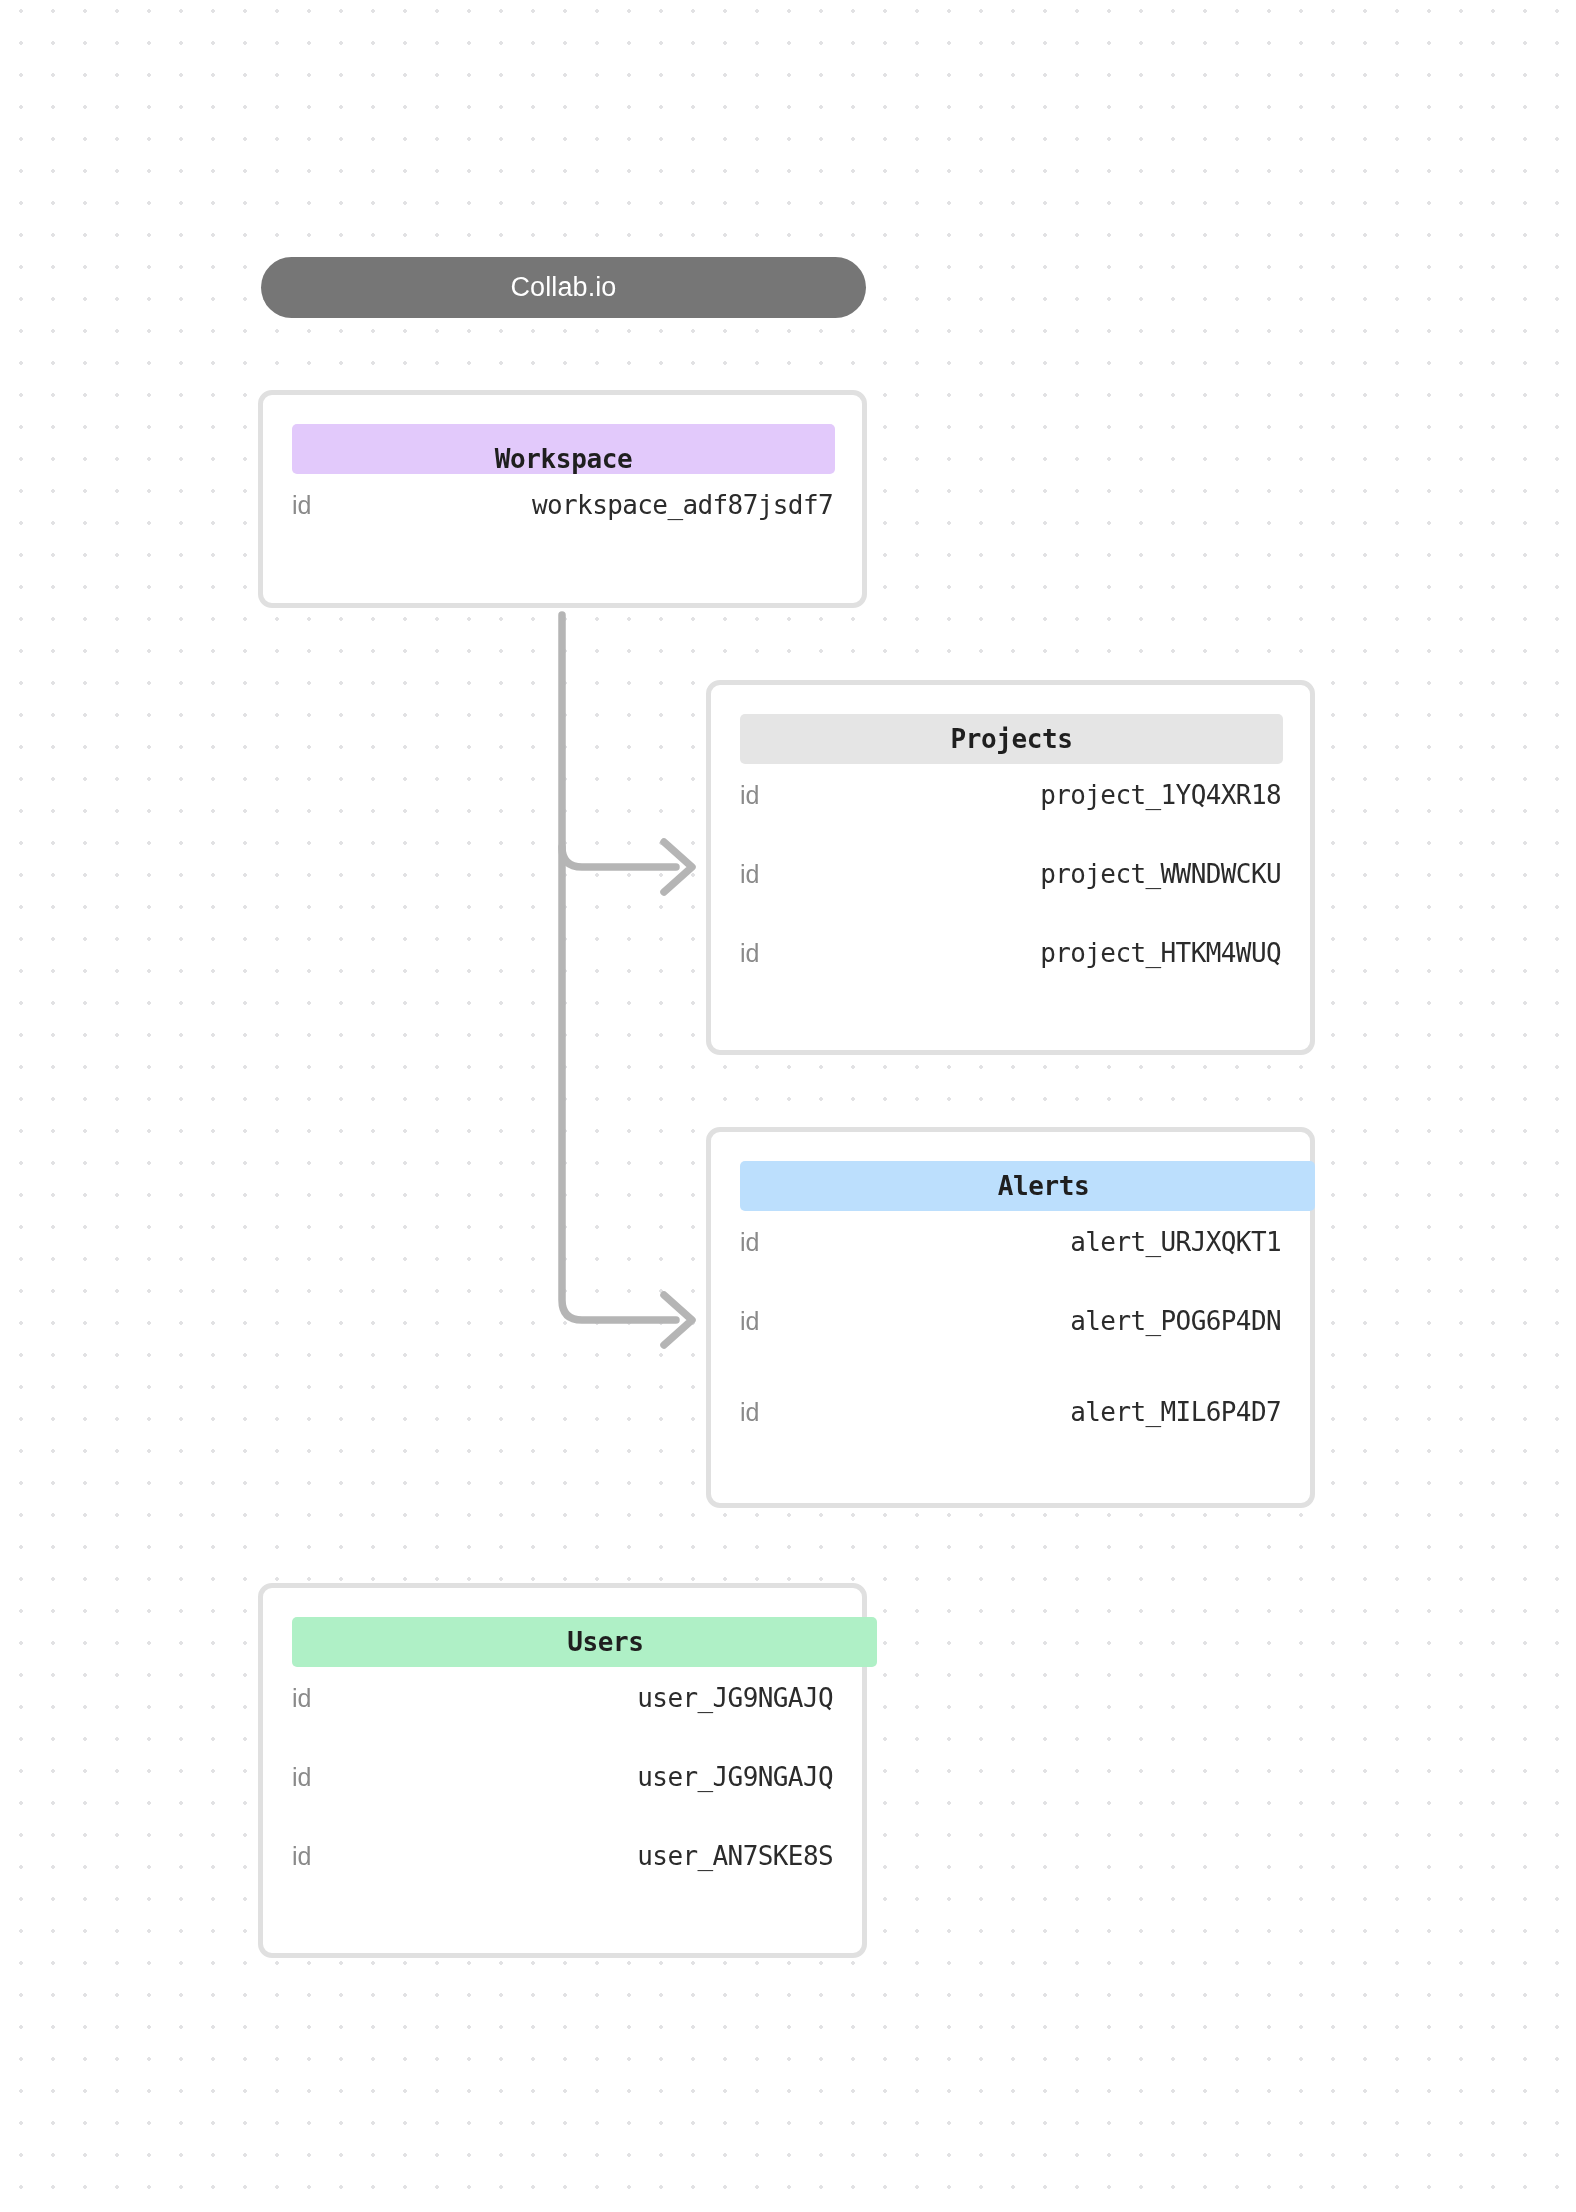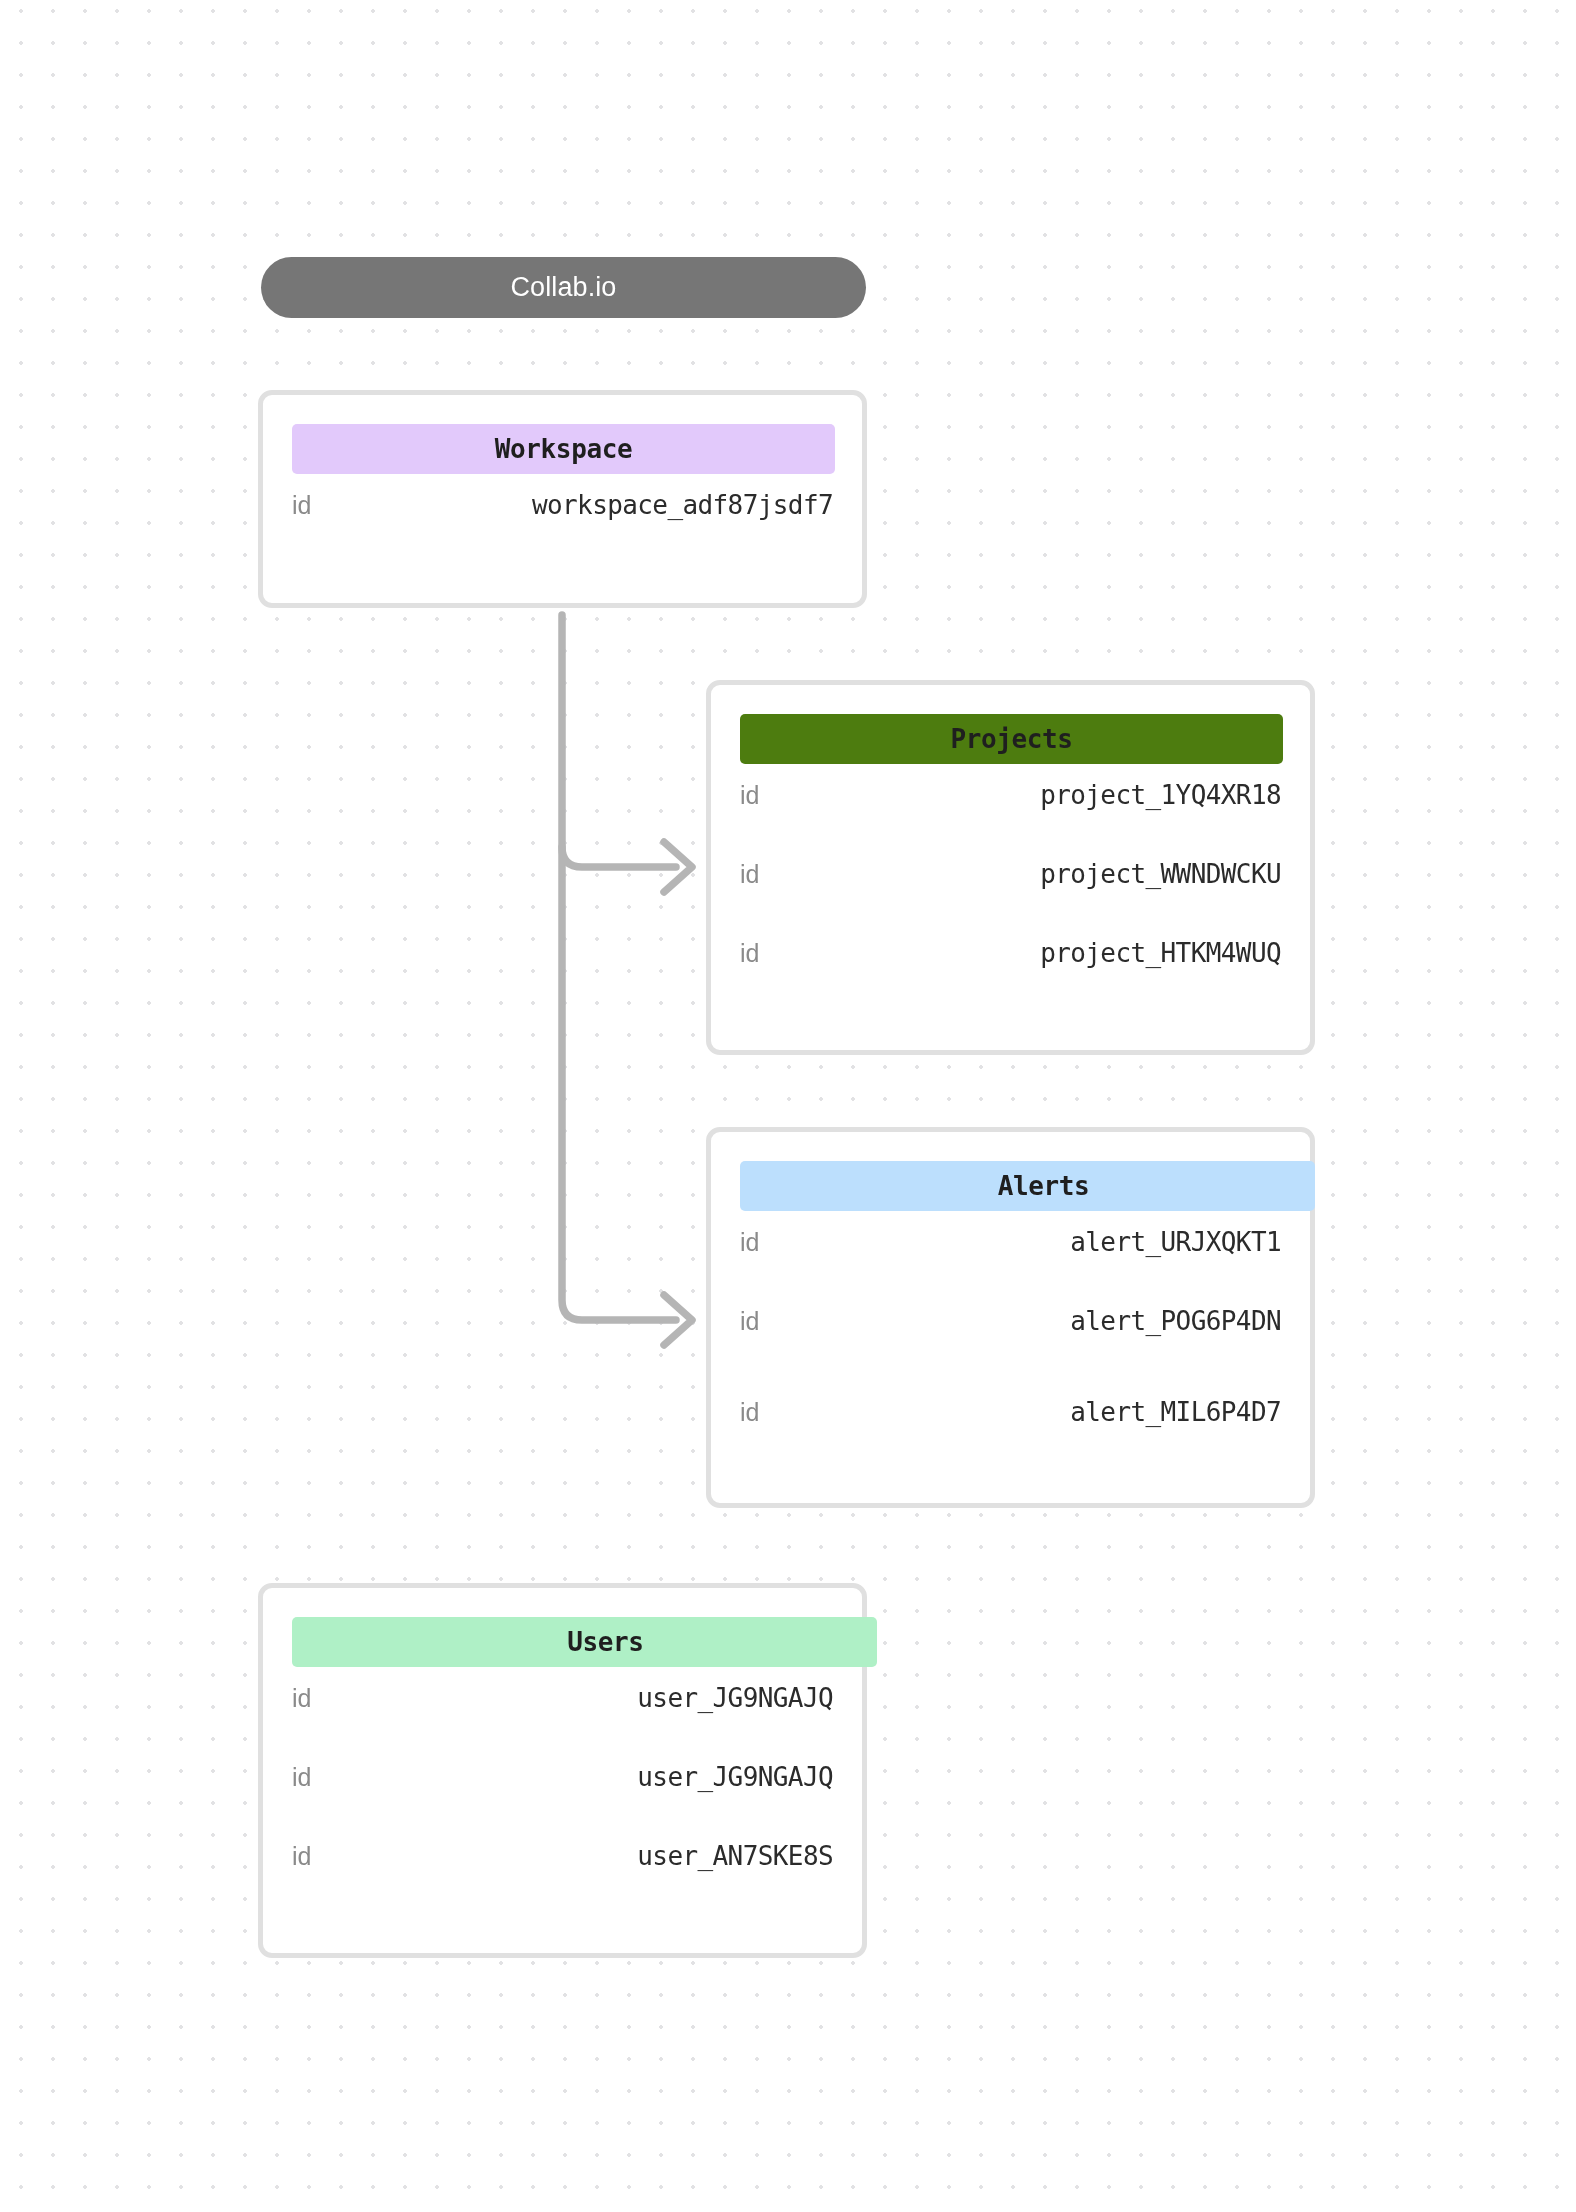--- a/index.html
+++ b/index.html
@@ -101,24 +101,24 @@
   .row .val {
     font-family: "DejaVu Sans Mono", monospace;
     font-size: 26px;
     font-weight: 400;
     color: #2b2b2b;
     letter-spacing: -0.6px;
   }
 
   
   #card-workspace { left: 258px; top: 390px; width: 609px; height: 218px; }
-  #card-workspace .card-header { width: 543px; background: #e2c9fb; }
+  #card-workspace .card-header { width: 543px; background: #e2c9fb; align-items: flex-end; }
 
   #card-projects { left: 706px; top: 680px; width: 609px; height: 375px; }
-  #card-projects .card-header { width: 543px; background: #4d7c0f; }
+  #card-projects .card-header { width: 543px; background: #e5e5e5; }
 
   #card-alerts { left: 706px; top: 1127px; width: 609px; height: 381px; }
   #card-alerts .card-header { width: 543px; background: #bcdffd; padding-left: 32px; }
 
   #card-users { left: 258px; top: 1583px; width: 609px; height: 375px; }
   #card-users .card-header { width: 543px; background: #aff0c6; padding-left: 42px; }
 
   
   #card-alerts .rows .row:last-child { padding-top: 12px; }
 </style>

